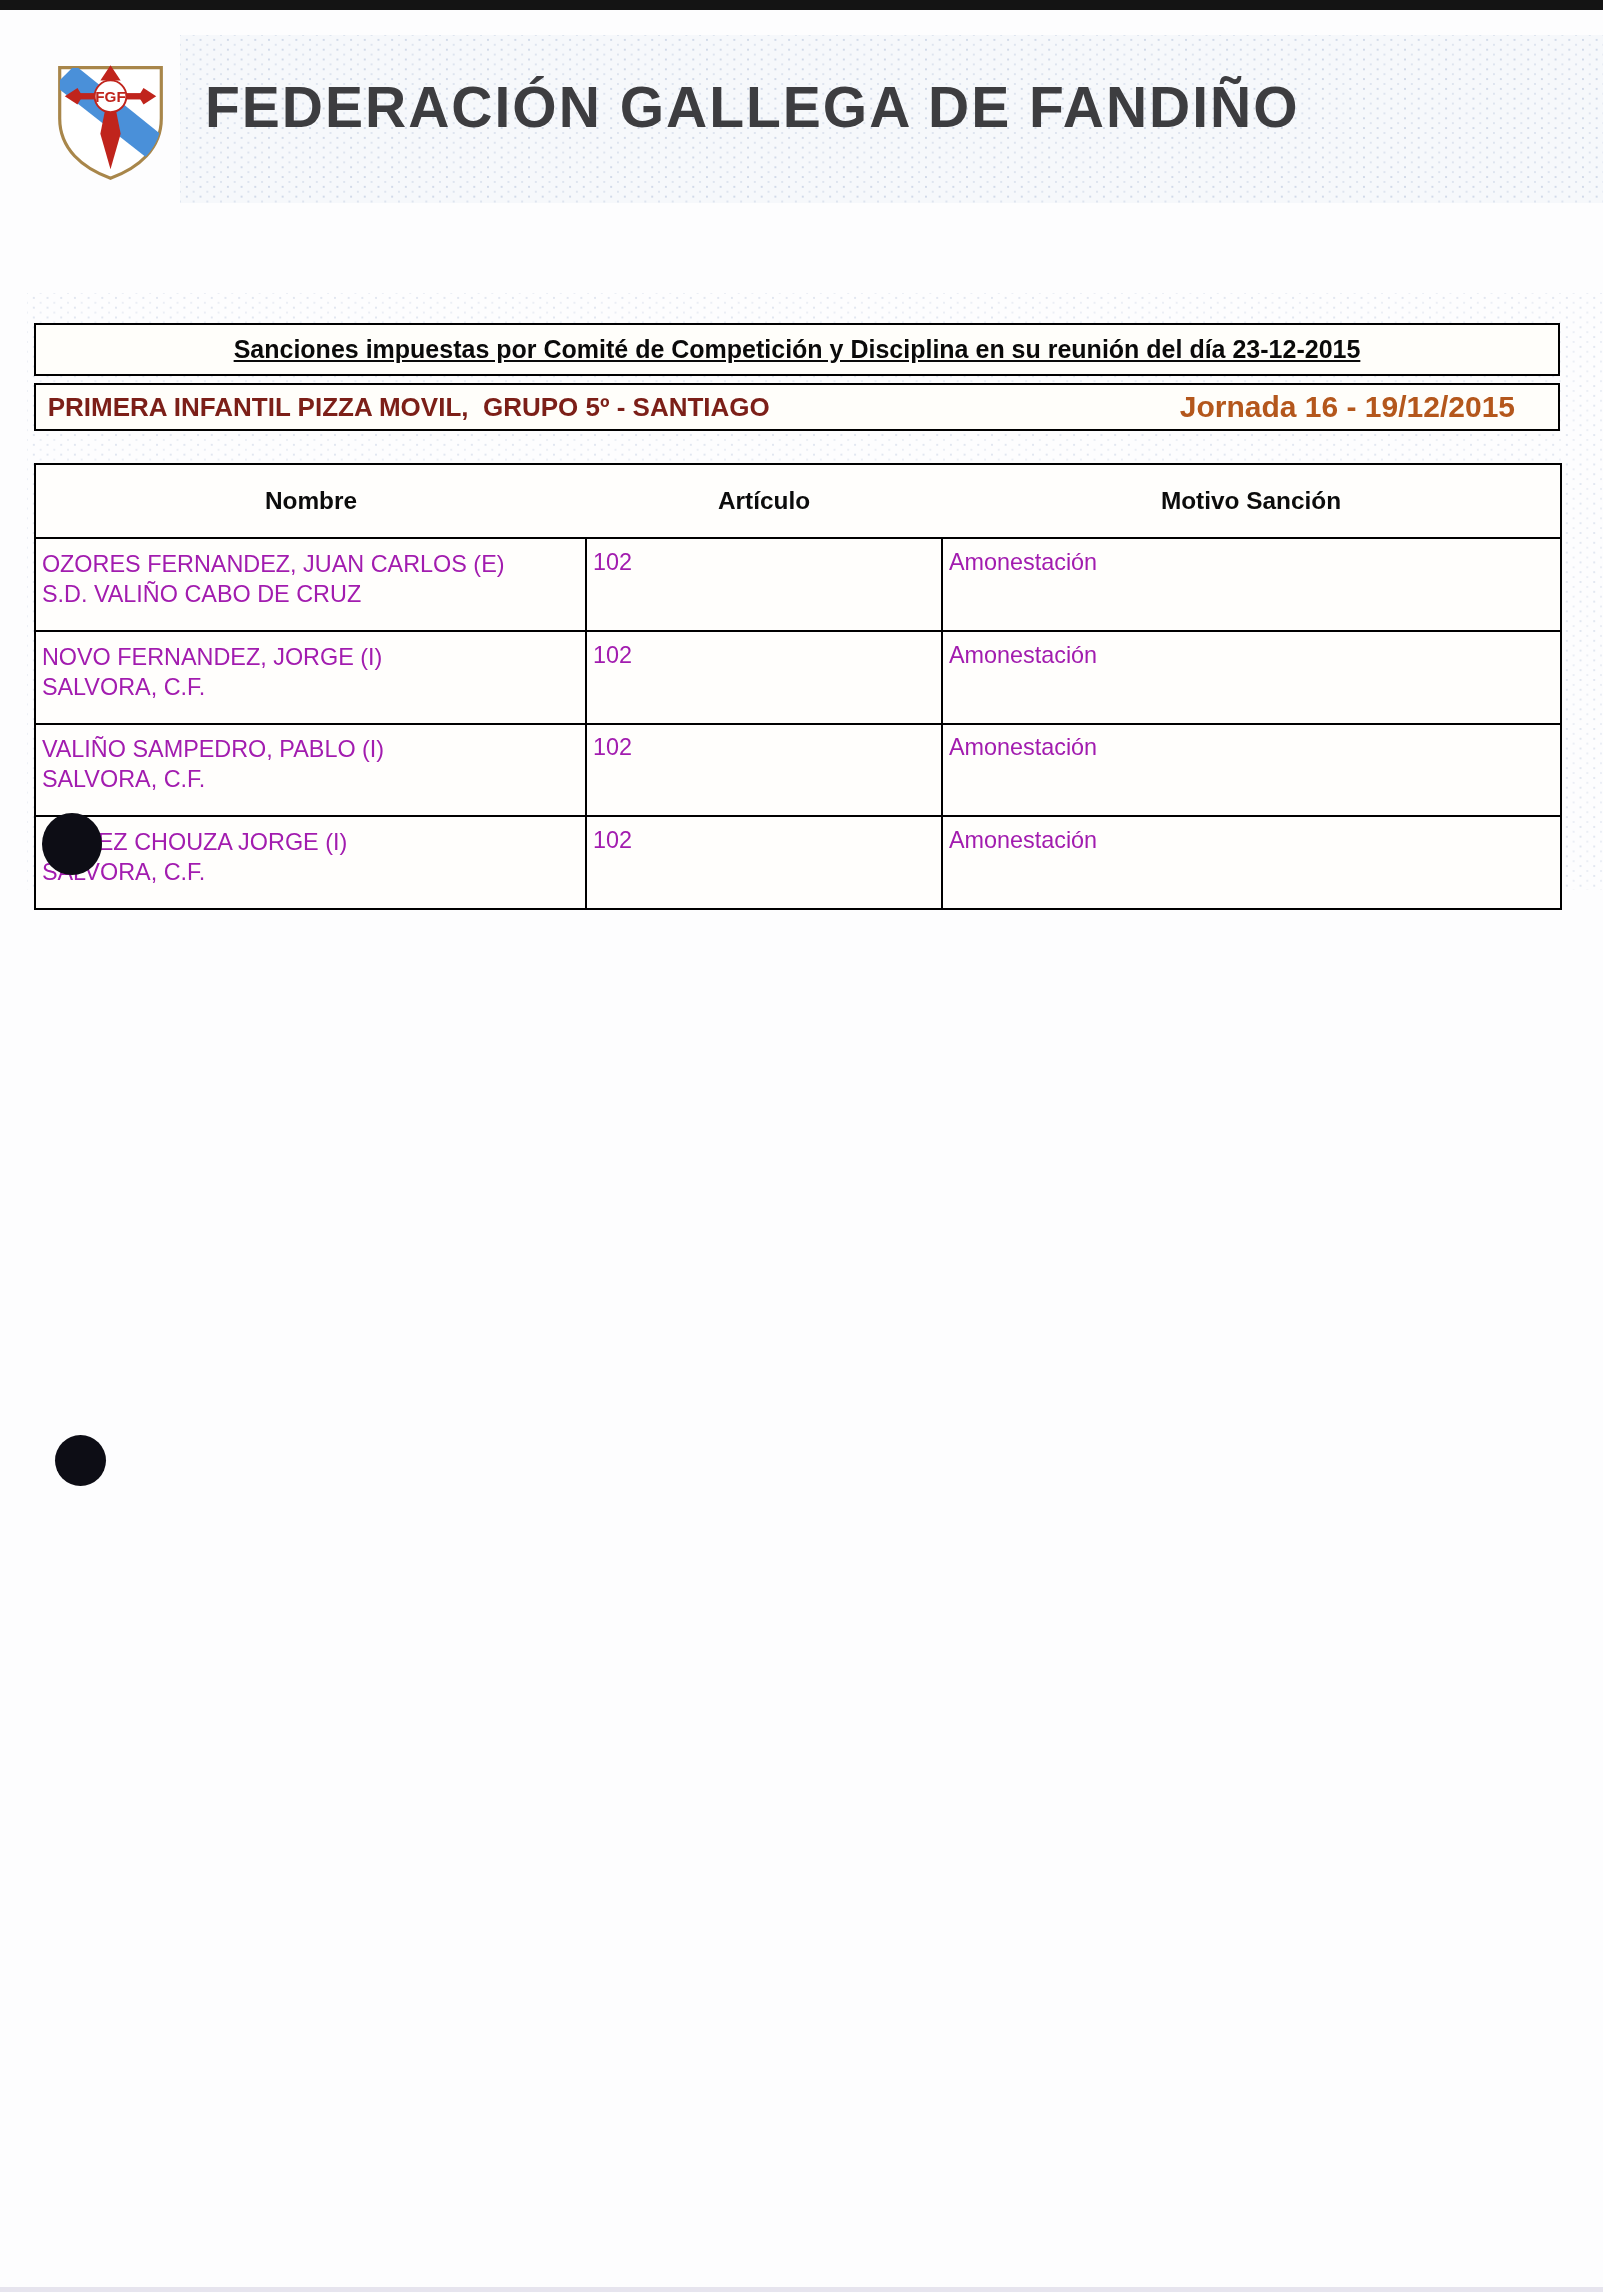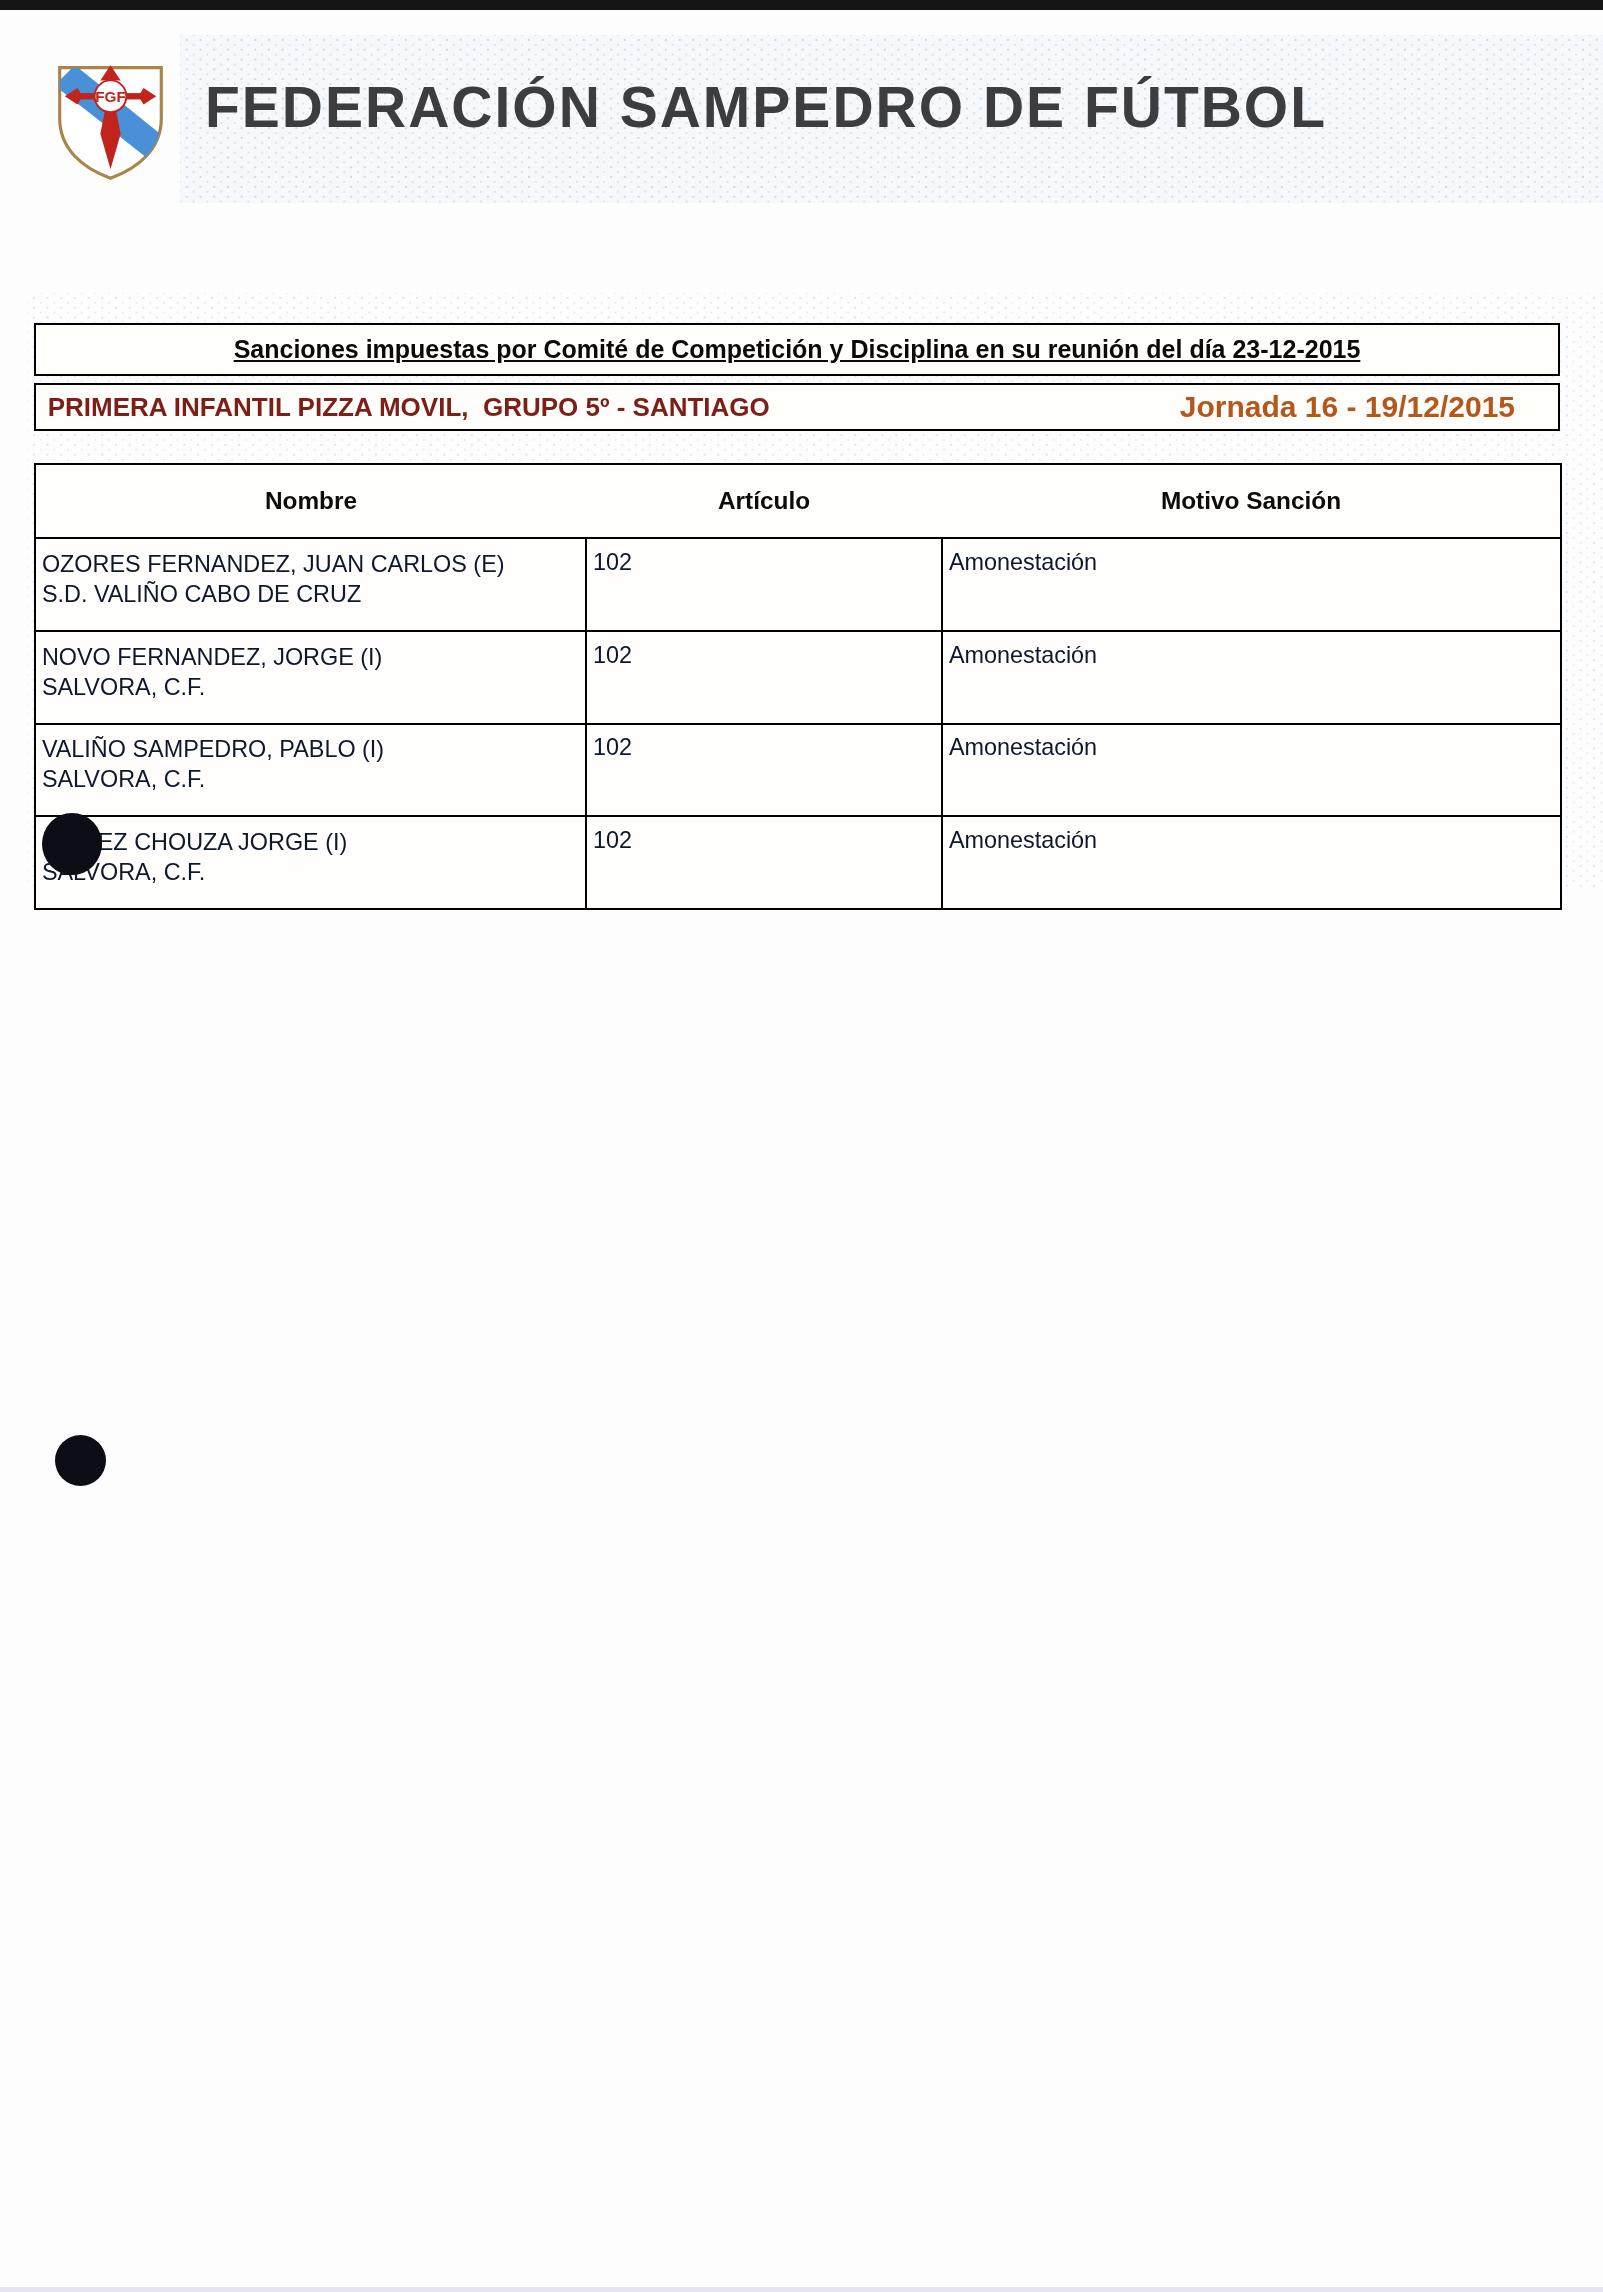--- a/index.html
+++ b/index.html
@@ -69,21 +69,21 @@
   }
   table.sanctions{border:2.9px solid #000;}
   table.sanctions th{
     height:48px;font-size:24.4px;font-weight:bold;color:#0c0c0c;
     text-align:center;vertical-align:middle;
     border-bottom:2.9px solid #000;padding:12px;
   }
   table.sanctions td{
     border:2.4px solid #000;
     height:81px;vertical-align:top;padding:9.8px 5.9px 0 5.9px;
-    font-size:23.4px;color:#0f172a;
+    font-size:23.4px;color:#a21caf;
   }
   td.cell-name{padding-left:13.7px;line-height:30px;}
   td.cell-article{text-align:left;margin-top:41px;}
   td.cell-reason{padding-left:24.4px;}
   .col-name{width:551px;}
   .col-article{width:356px;}
   .col-reason{width:619px;}
   .hole-punch{
     position:absolute;border-radius:50%;background:#0d0d15;
   }
@@ -114,21 +114,21 @@
       <polygon points="14,32.5 24,26 28,32.5 24,39"></polygon>
       <polygon points="86,32.5 76,26 72,32.5 76,39"></polygon>
       <polygon points="50,8 58,20 53,20 53,26 47,26 47,20 42,20"></polygon>
       <rect x="47" y="24" width="6" height="22"></rect>
       <polygon points="46,42 54,42 58,62 50,90 42,62"></polygon>
     </g>
     <circle cx="50" cy="32.5" r="12.5" fill="#ffffff" stroke="#c0241c" stroke-width="1.5"></circle>
     <text x="50" y="37" text-anchor="middle" font-size="12" font-weight="bold" font-family="Liberation Sans, sans-serif" fill="#c0241c">FGF</text>
   </svg>
 
-  <h1 class="org-title" style="color:#3d3d40;">FEDERACIÓN SAMPEDRO DE FÚTBOL</h1>
+  <h1 class="org-title" style="color:#3d3d40;">FEDERACIÓN GALLEGA DE FANDIÑO</h1>
 
   <section class="notice-box">
     <span class="notice-text">Sanciones impuestas por Comité de Competición y Disciplina en su reunión del día 23-12-2015</span>
   </section>
 
   <section class="competition-bar">
     <span class="competition-name" style="color:#7c1f18;">PRIMERA INFANTIL PIZZA MOVIL,  GRUPO 5º - SANTIAGO</span>
     <span class="matchday" style="color:#b4571c;">Jornada 16 - 19/12/2015</span>
   </section>
 

